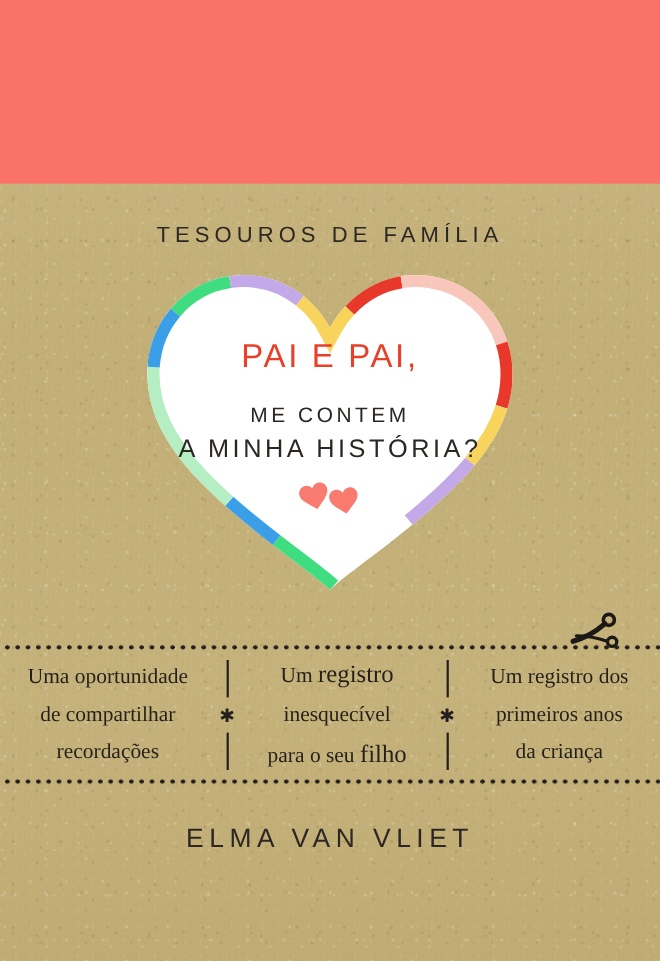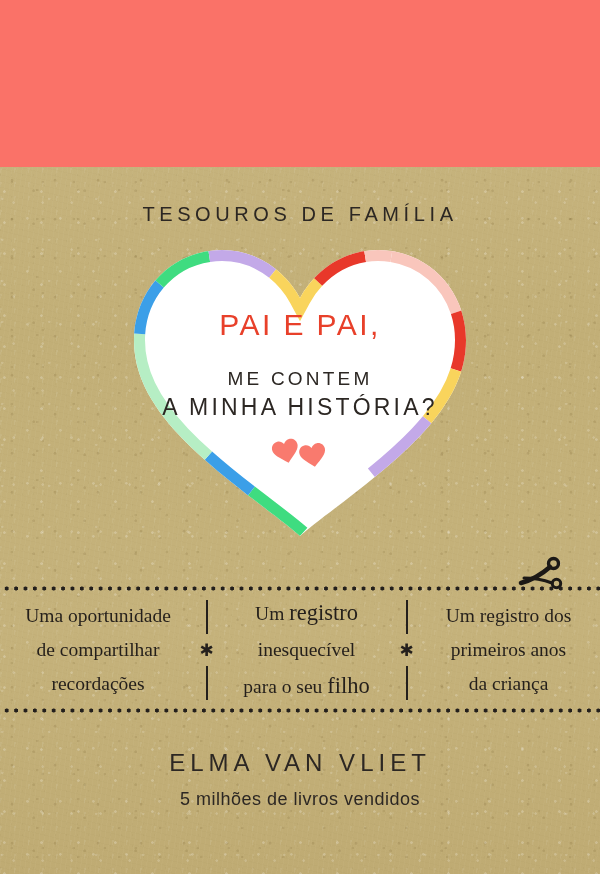--- a/index.html
+++ b/index.html
@@ -267,15 +267,14 @@
 
     <div class="bcol" id="bcol-3">
       <div>Um registro dos</div>
       <div>primeiros anos</div>
       <div>da criança</div>
     </div>
 
   </div>
 
   <div class="author">ELMA VAN VLIET</div>
-  <div class="sales">5 milhões de livros vendidos</div>
 
 </div>
 
 </body></html>

